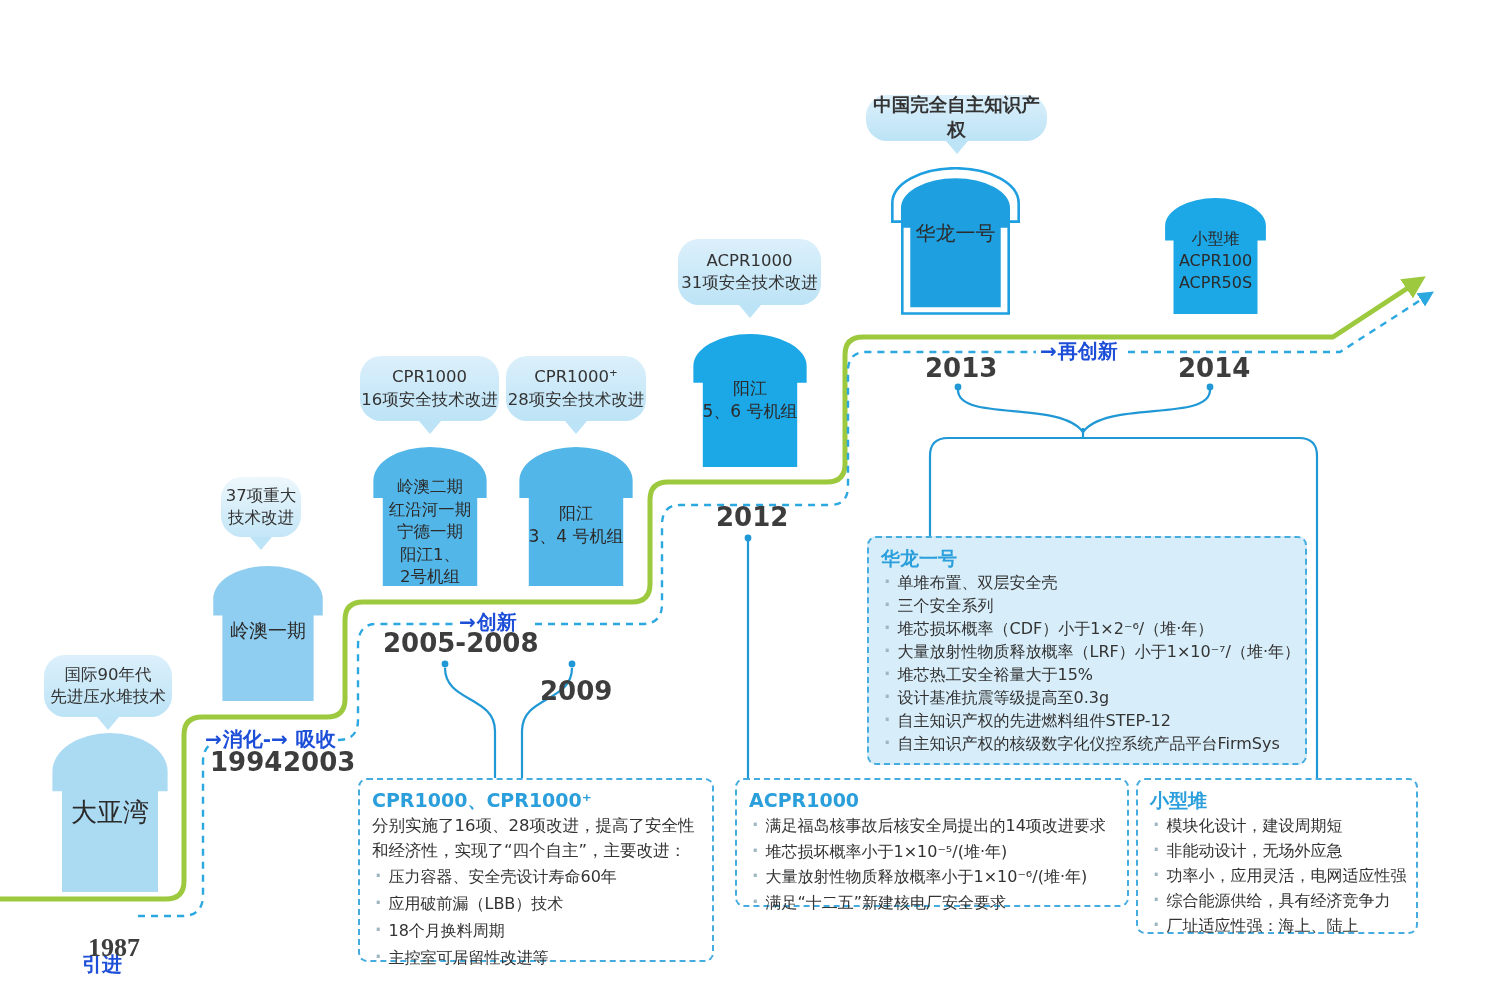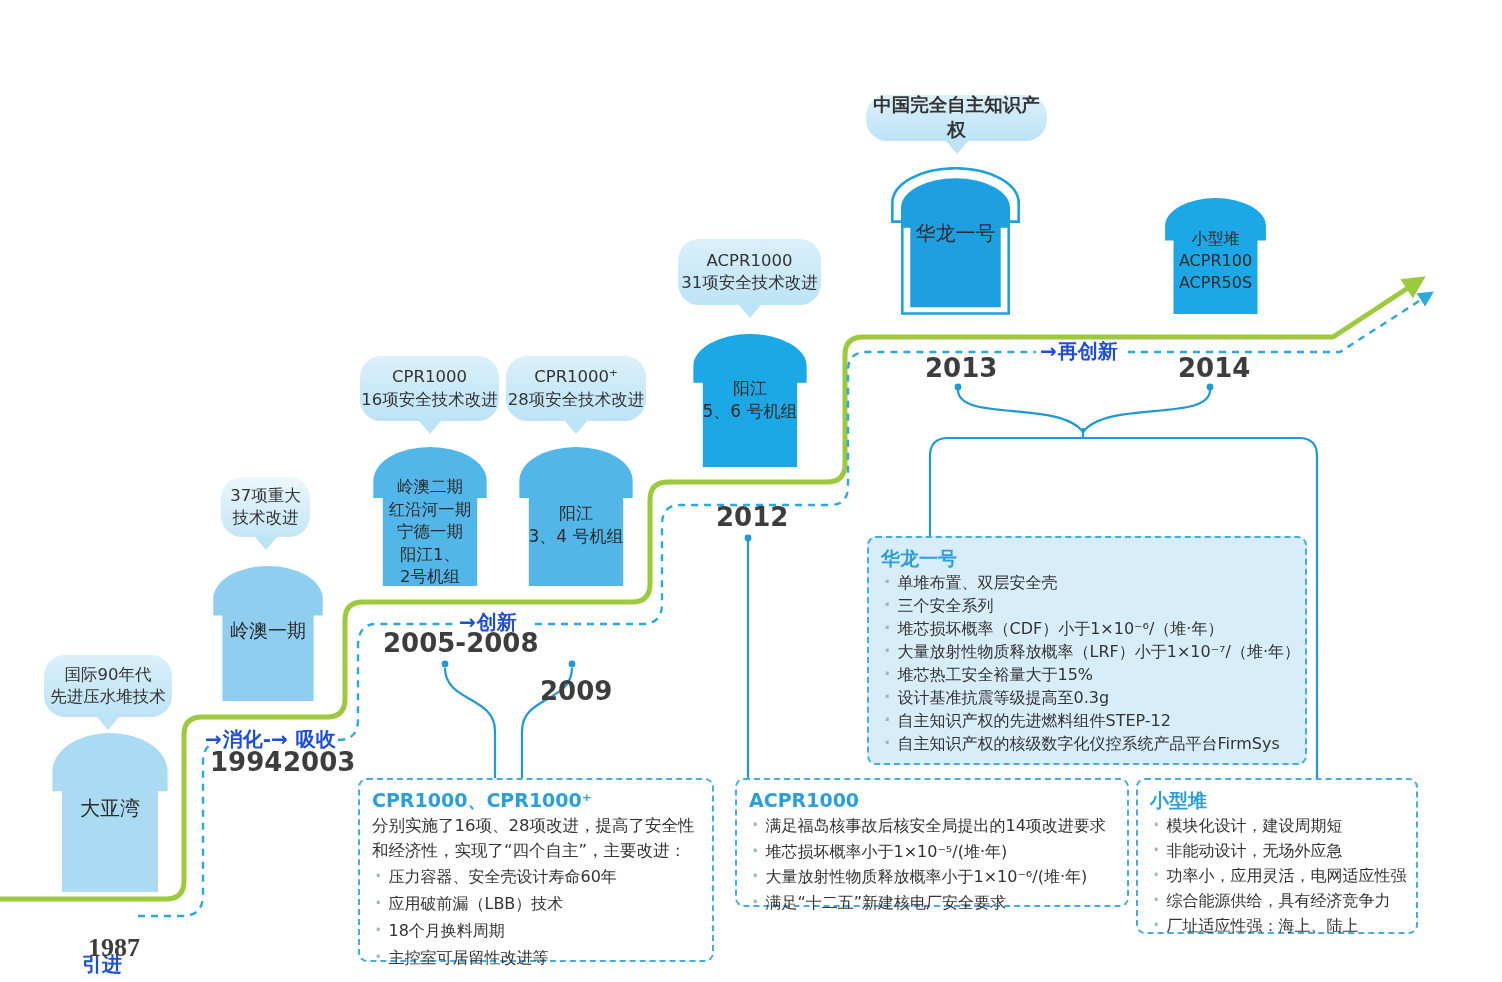--- a/index.html
+++ b/index.html
@@ -4,41 +4,41 @@
 <style>
   html,body{margin:0;padding:0;background:#fff;}
   .canvas{position:relative;width:1502px;height:982px;background:#fff;overflow:hidden;
           font-family:"DejaVu Sans",sans-serif;}
   .lines{position:absolute;left:0;top:0;z-index:1;}
   
   .reactor{position:absolute;z-index:2;}
   .reactor svg{position:absolute;left:0;top:0;width:100%;height:100%;}
   .rlabel{position:absolute;left:0;right:0;text-align:center;color:#2b2b2b;font-weight:500;z-index:3;}
   .r-daya{left:50px;top:733px;width:120px;height:159px;}
-  .r-daya .rlabel{top:62px;font-size:20px;}
+  .r-daya .rlabel{top:62px;font-size:26px;}
   .r-lingao1{left:211px;top:566px;width:114px;height:135px;}
   .r-lingao1 .rlabel{top:52px;font-size:19px;}
   .r-fleet{left:371px;top:447px;width:118px;height:139px;}
   .r-fleet .rlabel{top:29px;font-size:16.5px;line-height:22.5px;}
   .r-yj34{left:517px;top:447px;width:118px;height:139px;}
   .r-yj34 .rlabel{top:55px;font-size:17px;line-height:23px;}
   .r-yj56{left:691px;top:334px;width:118px;height:133px;}
   .r-yj56 .rlabel{top:43px;font-size:17px;line-height:23px;}
   .r-hualong{left:889px;top:167px;width:133px;height:149px;}
   .r-hualong .rlabel{top:53px;font-size:20px;}
   .r-smr{left:1163px;top:198px;width:105px;height:116px;}
   .r-smr .rlabel{top:30px;font-size:16px;line-height:22px;}
   
   .callout{position:absolute;z-index:2;background:linear-gradient(180deg,#DCF0FB 0%,#BCE3F6 100%);
            border-radius:21px;display:flex;flex-direction:column;justify-content:center;
            text-align:center;color:#333;font-size:16.5px;line-height:1.35;}
   .callout:after{content:"";position:absolute;top:100%;left:50%;margin-left:-11px;
            border:11px solid transparent;border-top:13px solid #BCE3F6;border-bottom:0;}
   .co-daya{left:44px;top:655px;width:128px;height:62px;}
-  .co-lingao{left:221px;top:477px;width:89px;height:60px;background:linear-gradient(180deg,#EDF7FC 0%,#C4E6F7 100%);}
+  .co-lingao{left:221px;top:477px;width:80px;height:60px;background:linear-gradient(180deg,#EDF7FC 0%,#C4E6F7 100%);}
   .co-cpr{left:360px;top:356px;width:139px;height:65px;}
   .co-cprp{left:506px;top:356px;width:140px;height:65px;}
   .co-acpr{left:678px;top:239px;width:143px;height:66px;}
   .co-hualong{left:866px;top:95px;width:181px;height:46px;font-size:18.5px;font-weight:600;}
   
   .stage{position:absolute;z-index:2;color:#1d4ed8;font-size:20px;font-weight:700;white-space:nowrap;text-align:right;}
   .stage .arw{font-weight:700;margin-right:1px;}
   .st-intro{left:82px;top:903px;margin-top:48px;}
   .st-digest{left:205px;top:726px;}
   .st-innov{left:459px;top:609px;}
@@ -272,21 +272,21 @@
     <div class="item">
         <span class="blt">·</span>
         <span class="itxt">单堆布置、双层安全壳</span>
       </div>
     <div class="item">
         <span class="blt">·</span>
         <span class="itxt">三个安全系列</span>
       </div>
     <div class="item">
         <span class="blt">·</span>
-        <span class="itxt">堆芯损坏概率（CDF）小于1×10⁻⁶/（堆·年）</span>
+        <span class="itxt">堆芯损坏概率（CDF）小于1×2⁻⁶/（堆·年）</span>
       </div>
     <div class="item">
         <span class="blt">·</span>
         <span class="itxt">大量放射性物质释放概率（LRF）小于1×10⁻⁷/（堆·年）</span>
       </div>
     <div class="item">
         <span class="blt">·</span>
         <span class="itxt">堆芯热工安全裕量大于15%</span>
       </div>
     <div class="item">

